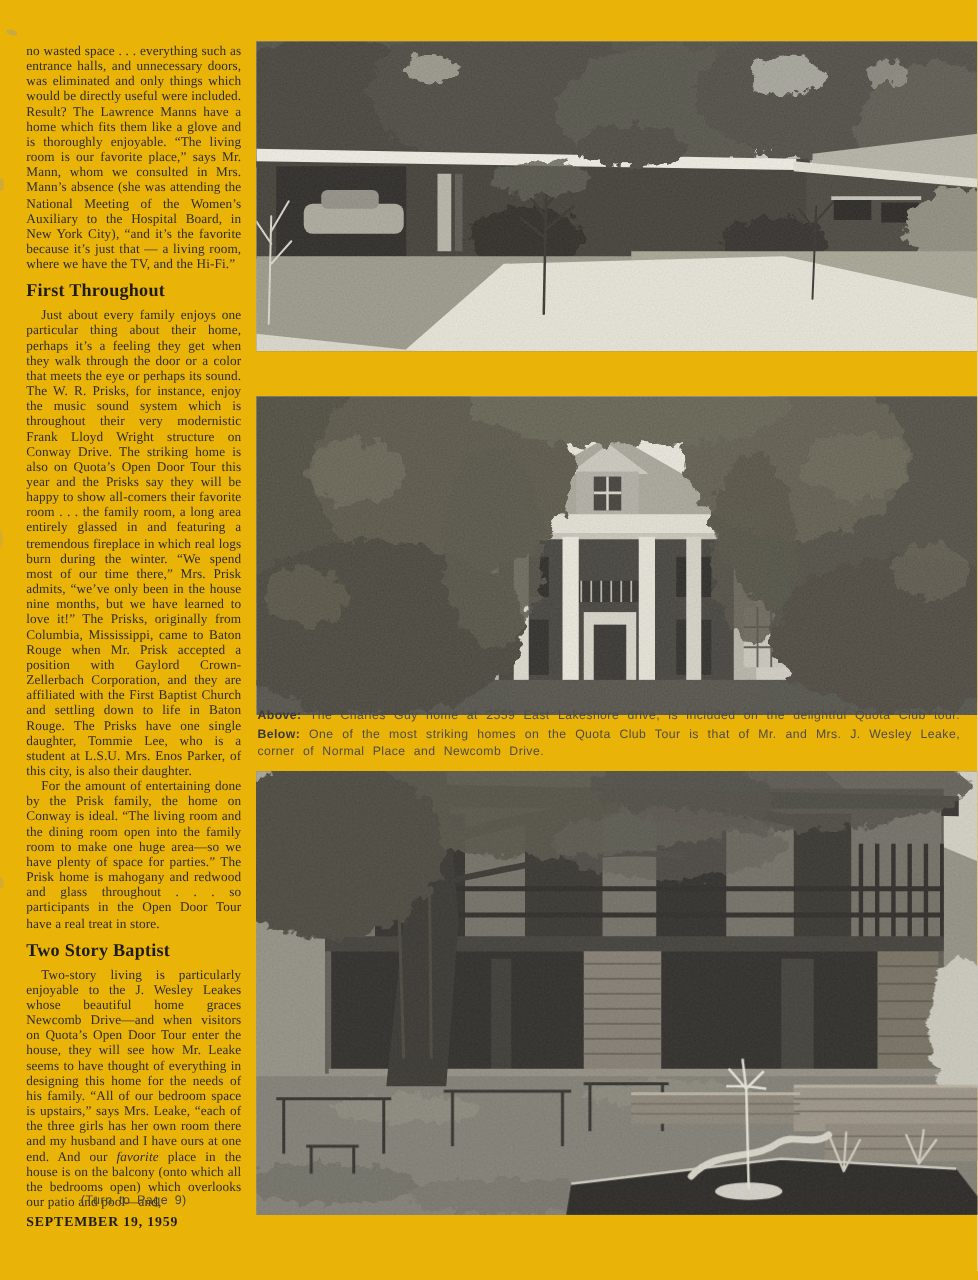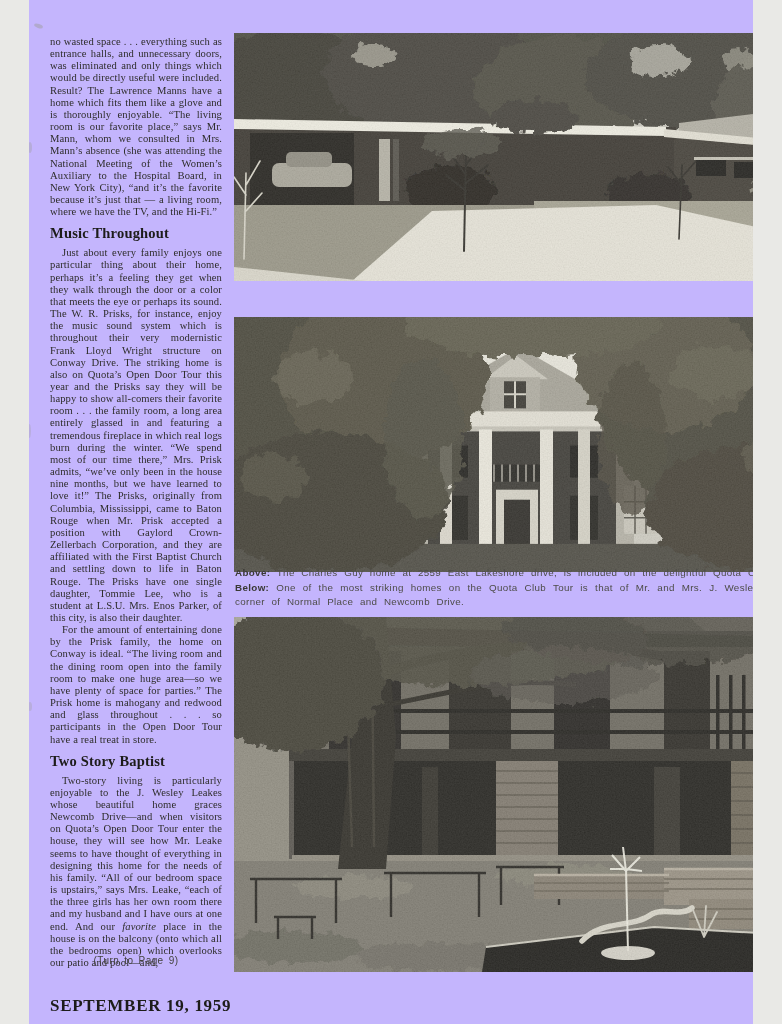--- a/index.html
+++ b/index.html
@@ -1,39 +1,39 @@
 <!DOCTYPE html>
 <html><head>
 <meta charset="utf-8">
 <style>
   html,body { margin:0; padding:0; background:#e9e9e6; }
   .page {
-    position:relative; width:724px; height:1024px; margin:0 auto;
-    background:#c4b5fd; overflow:hidden;
+    position:relative; width:782px; height:1024px; margin:0 auto;
+    background:#eab308; overflow:hidden;
     font-family:"Liberation Serif", serif; color:#2b2b2b;
   }
   
   .text-col { position:absolute; left:21px; top:36px; width:172px; }
   .body-text {
     margin:0; font-size:10.6px; line-height:12.15px; text-align:justify;
     color:#2e2d2b; letter-spacing:0.1px;
   }
   .body-text.indent { text-indent:12px; }
   .heading {
     margin:8px 0 5px 0; font-size:14.5px; line-height:1.1; font-weight:bold;
     color:#1d1c1a; letter-spacing:0.2px;
   }
   .turn-note {
     position:absolute; left:21px; top:955px; width:172px; text-align:center;
     font-family:"Liberation Sans", sans-serif; font-size:10px; color:#44433f;
     letter-spacing:0.4px; word-spacing:2px;
   }
   .footer-date {
-    position:absolute; left:21px; top:972px; font-weight:bold; font-size:17px;
-    letter-spacing:0.7px; color:#1d1c1a;margin-top:24px;
+    position:absolute; left:21px; top:972px; font-weight:bold; font-size:11px;
+    letter-spacing:0.7px; color:#1d1c1a;
   }
   .page-number {
     position:absolute; right:24px; top:926px; font-weight:bold; font-size:12.6px;
     letter-spacing:0.5px; color:#1d1c1a;
   }
   
   .photo-col { position:absolute; left:205px; top:33px; width:577px; height:975px; }
   .photo { position:absolute; left:0; margin:0; width:577px; overflow:hidden; background:#8c897d; }
   .photo svg { display:block; width:100%; height:100%; }
   #photo1 { top:0;    height:248px; }
@@ -54,21 +54,21 @@
   .a3 { left:-1px; top:424px; width:3px; height:14px; opacity:.28; }
   .a4 { left:-1px; top:702px; width:4px; height:9px;  opacity:.3; }
 </style>
 </head>
 <body>
 
 <div class="page">
 
   <div class="text-col">
     <p class="body-text">no wasted space . . . everything such as entrance halls, and unnecessary doors, was eliminated and only things which would be directly useful were included. Result?  The Lawrence Manns have a home which fits them like a glove and is thoroughly enjoyable. “The living room is our favorite place,” says Mr. Mann, whom we consulted in Mrs. Mann’s absence (she was attending the National Meeting of the Women’s Auxiliary to the Hospital Board, in New York City), “and it’s the favorite because it’s just that — a living room, where we have the TV, and the Hi-Fi.”</p>
-    <h2 class="heading">Music Throughout</h2>
+    <h2 class="heading">First Throughout</h2>
     <p class="body-text indent">Just about every family enjoys one particular thing about their home, perhaps it’s a feeling they get when they walk through the door or a color that meets the eye or perhaps its sound. The W. R. Prisks, for instance, enjoy the music sound system which is throughout their very modernistic Frank Lloyd Wright structure on Conway Drive. The striking home is also on Quota’s Open Door Tour this year and the Prisks say they will be happy to show all-comers their favorite room . . . the family room, a long area entirely glassed in and featuring a tremendous fireplace in which real logs burn during the winter. “We spend most of our time there,” Mrs. Prisk admits, “we’ve only been in the house nine months, but we have learned to love it!” The Prisks, originally from Columbia, Mississippi, came to Baton Rouge when Mr. Prisk accepted a position with Gaylord Crown-Zellerbach Corporation, and they are affiliated with the First Baptist Church and settling down to life in Baton Rouge. The Prisks have one single daughter, Tommie Lee, who is a student at L.S.U. Mrs. Enos Parker, of this city, is also their daughter.</p>
     <p class="body-text indent">For the amount of entertaining done by the Prisk family, the home on Conway is ideal. “The living room and the dining room open into the family room to make one huge area—so we have plenty of space for parties.” The Prisk home is mahogany and redwood and glass throughout . . . so participants in the Open Door Tour have a real treat in store.</p>
     <h2 class="heading">Two Story Baptist</h2>
     <p class="body-text indent"><span>Two-story living is particularly enjoyable to the J. Wesley Leakes whose beautiful home graces Newcomb Drive—and when visitors on Quota’s Open Door Tour enter the house, they will see how Mr. Leake seems to have thought of everything in designing this home for the needs of his family. “All of our bedroom space is upstairs,” says Mrs. Leake, “each of the three girls has her own room there and my husband and I have ours at one end. And our </span><i>favorite</i><span> place in the house is on the balcony (onto which all the bedrooms open) which overlooks our patio and pool—and,</span></p>
   </div>
 
   <div class="turn-note">(Turn to Page 9)</div>
   <div class="footer-date">SEPTEMBER 19, 1959</div>
   <div class="page-number">Page Seven</div>
 

